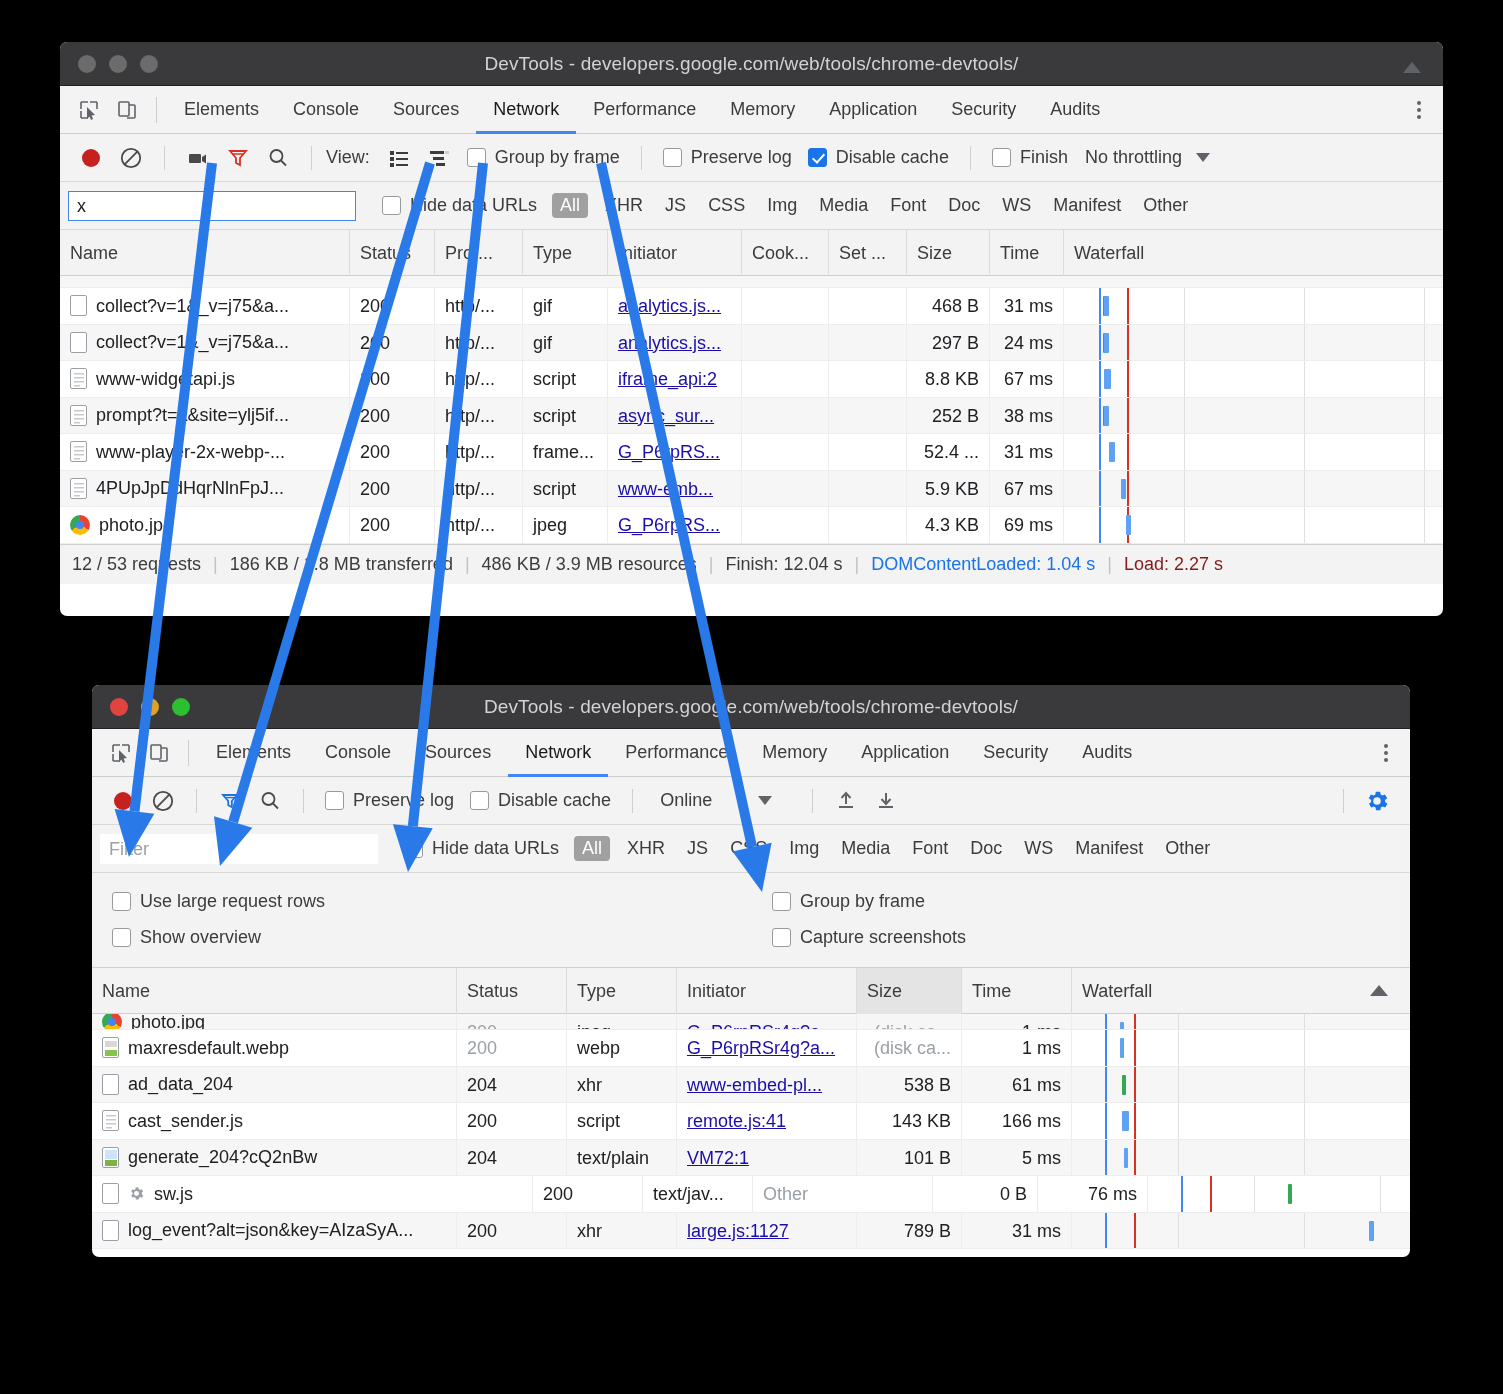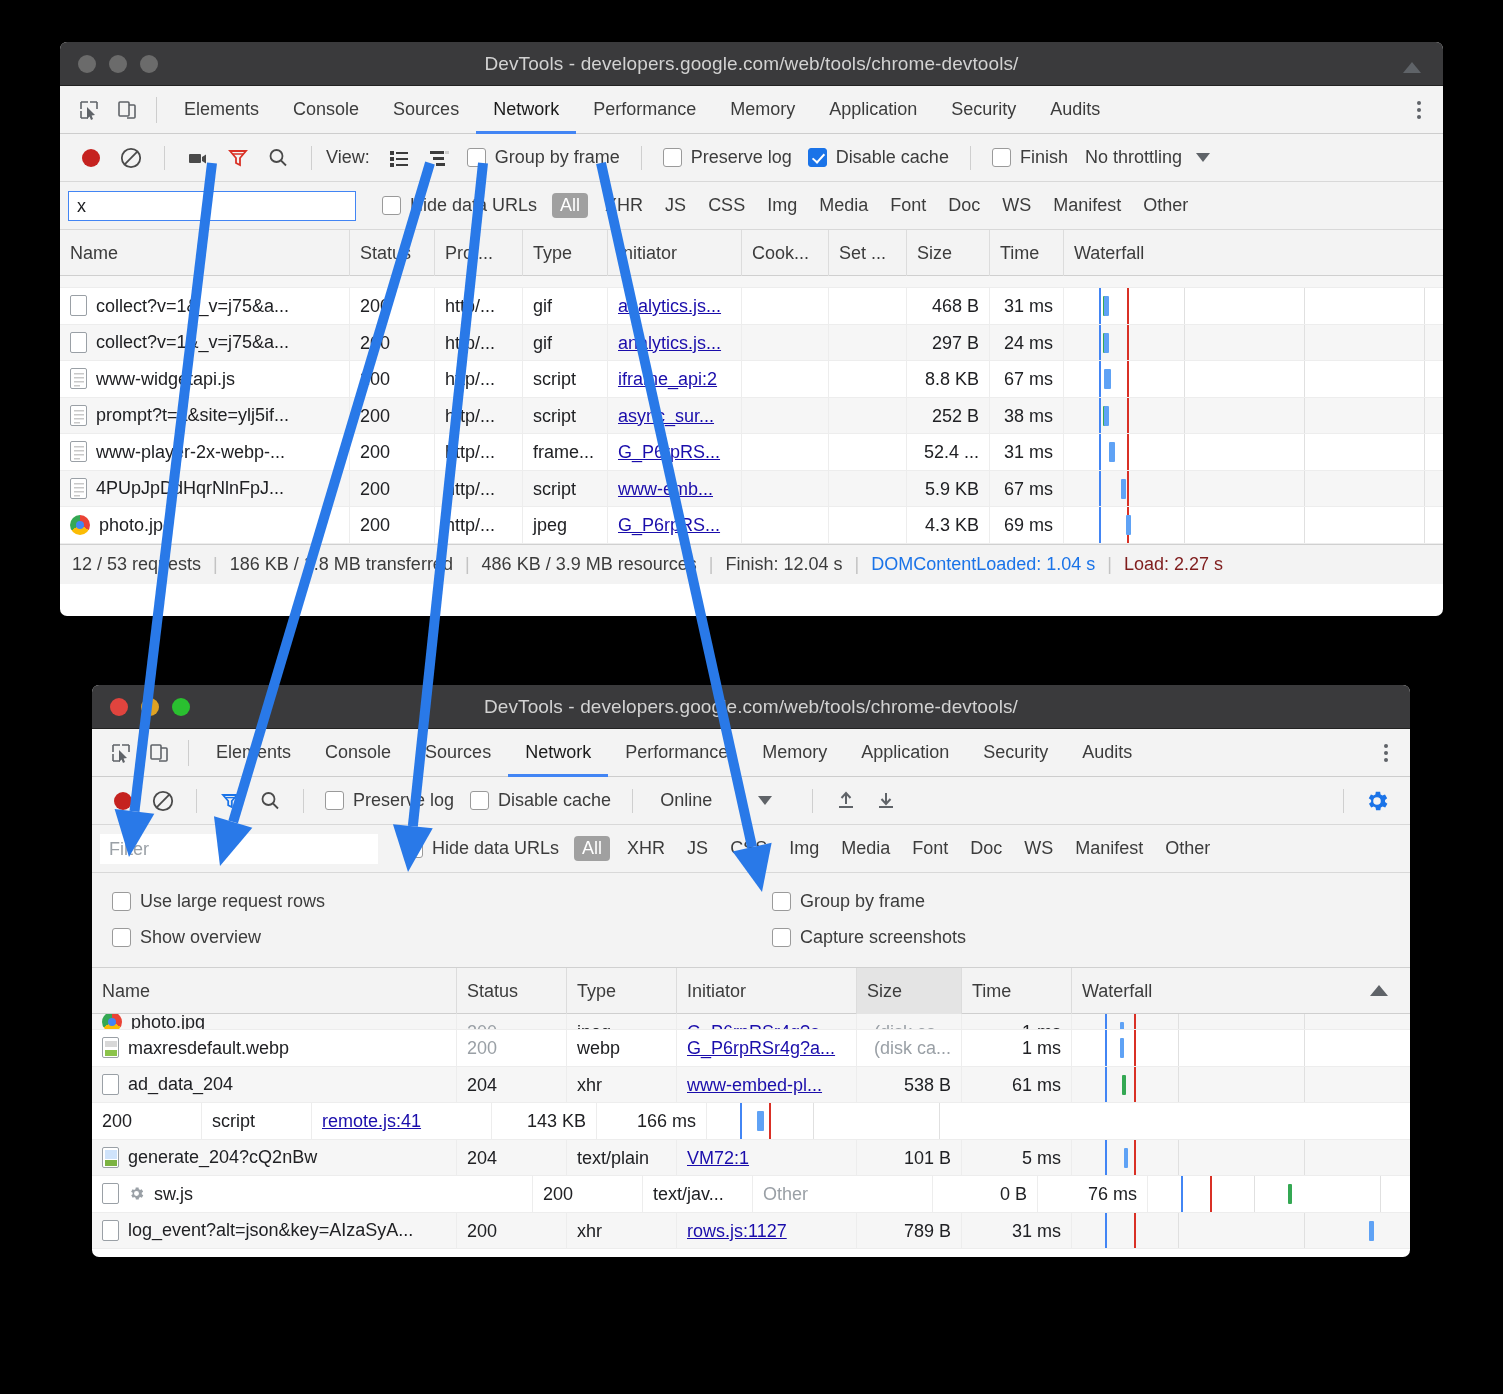--- a/index.html
+++ b/index.html
@@ -685,20 +685,24 @@
           <span class="wfgrid">
             <span style="left:106px"></span>
             <span style="left:232px"></span>
           </span>
           <span class="bluerule" style="left:33px"></span>
           <span class="redrule" style="left:62px"></span>
           <span class="bar" style="left:50px;width:4px;background:#34a853"></span>
         </span>
       </div>
       <div class="tr">
+        <span class="td namecell" style="width:365px">
+          <span class="fileicon doc"></span>
+          <span>cast_sender.js</span>
+        </span>
         <span class="td" style="width:110px">200</span>
         <span class="td" style="width:110px">script</span>
         <span class="td" style="width:180px"><a>remote.js:41</a></span>
         <span class="td num" style="width:105px">143 KB</span>
         <span class="td num" style="width:110px">166 ms</span>
         <span class="wf">
           <span class="wfgrid">
             <span style="left:106px"></span>
             <span style="left:232px"></span>
           </span>
@@ -750,21 +754,21 @@
           <span class="bar" style="left:140px;width:4px;background:#34a853"></span>
         </span>
       </div>
       <div class="tr alt">
         <span class="td namecell" style="width:365px">
           <span class="fileicon"></span>
           <span>log_event?alt=json&amp;key=AIzaSyA...</span>
         </span>
         <span class="td" style="width:110px">200</span>
         <span class="td" style="width:110px">xhr</span>
-        <span class="td" style="width:180px"><a>rows.js:1127</a></span>
+        <span class="td" style="width:180px"><a>large.js:1127</a></span>
         <span class="td num" style="width:105px">789 B</span>
         <span class="td num" style="width:110px">31 ms</span>
         <span class="wf">
           <span class="wfgrid">
             <span style="left:106px"></span>
             <span style="left:232px"></span>
           </span>
           <span class="bluerule" style="left:33px"></span>
           <span class="redrule" style="left:62px"></span>
           <span class="bar" style="left:297px;width:5px;background:#5fa2f5"></span>

